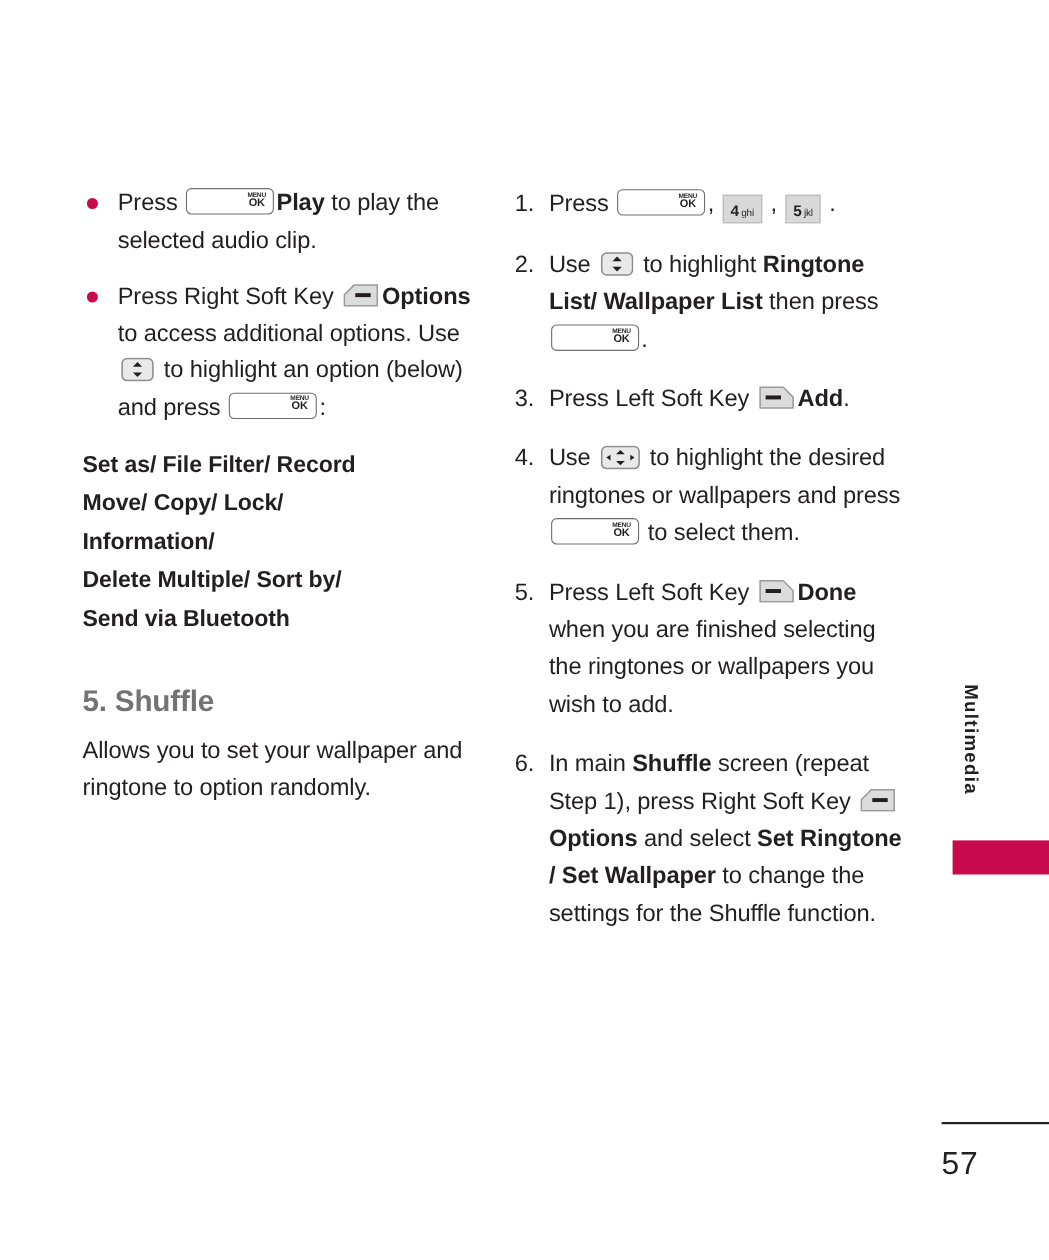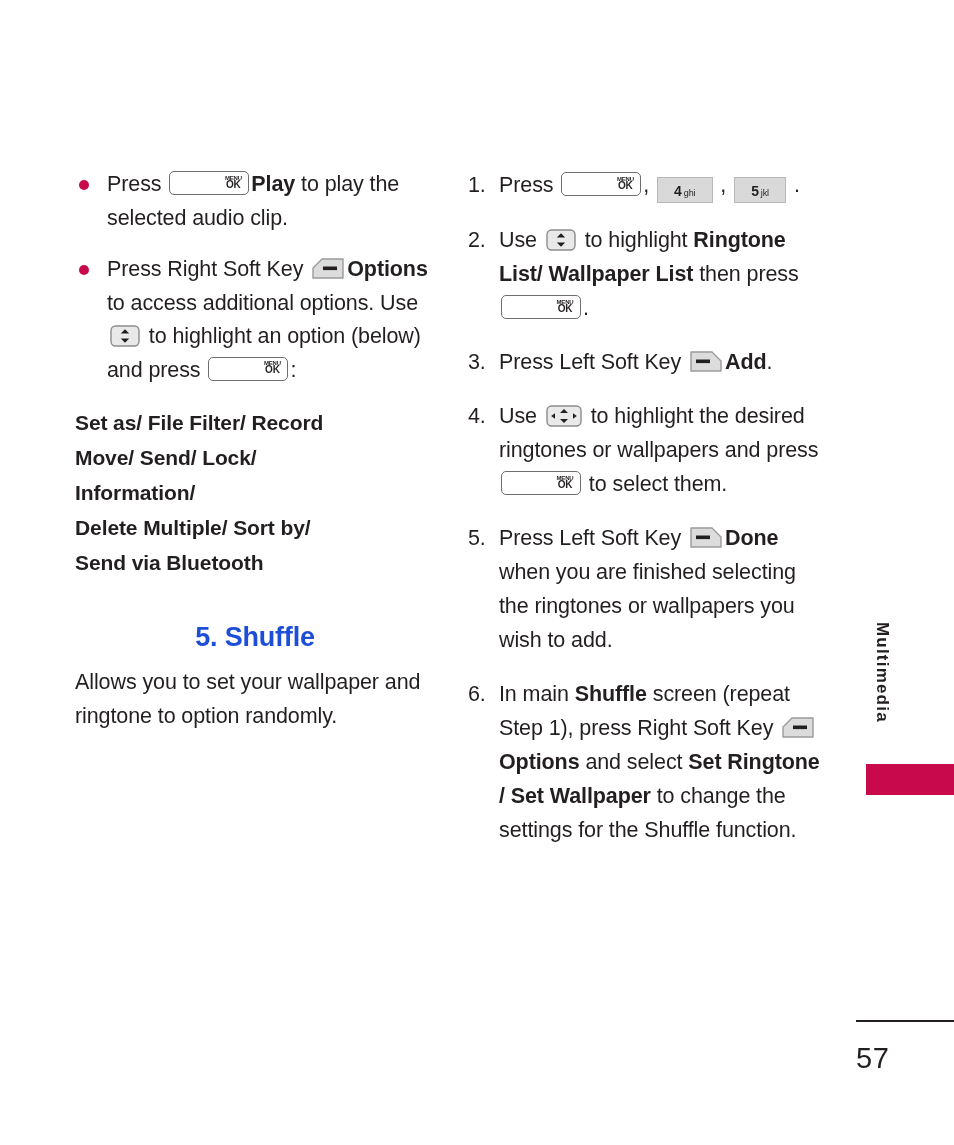--- a/index.html
+++ b/index.html
@@ -78,23 +78,22 @@
     line-height: 35px;
     font-weight: bold;
     letter-spacing: -0.1px;
   }
 
   
   .section-heading {
     margin-top: 42px;
     font-size: 27px;
     font-weight: bold;
-    color: #1d4ed8;
+    color: #737373;
     letter-spacing: -0.2px;
-    text-align: center;
   }
   .section-body {
     margin-top: 12px;
     font-size: 21.5px;
     line-height: 34px;
     letter-spacing: -0.1px;
   }
 
   
   .key {
@@ -134,21 +133,21 @@
     margin-top: -1px;
     font-family: "Liberation Sans", sans-serif;
   }
 
   
   .key-num {
     height: 24px;
     border: 1.5px solid #b8b8b8;
     background: #d9d9d9;
     line-height: 22px;
-    padding: 0 16px;
+    padding: 0 6px;
     margin: 0 2px;
     white-space: nowrap;
   }
   .key-num .kdigit {
     font-size: 14px;
     font-weight: bold;
     color: #231f20;
     font-family: "Liberation Sans", sans-serif;
   }
   .key-num .kletters {
@@ -241,21 +240,21 @@
               <rect x="11" y="8.5" width="14" height="3.6" fill="#231f20"></rect>
             </svg></span><span class="b">Options</span><span> to access additional options. Use </span><span class="key key-nav"><svg width="30" height="22" viewBox="0 0 30 22">
               <rect x="1" y="1" width="28" height="20" rx="4.5" ry="4.5" fill="#e9e9e9" stroke="#8c8c8c" stroke-width="1.4"></rect>
               <path d="M15,4.2 L19.2,8.4 L10.8,8.4 Z" fill="#231f20"></path>
               <path d="M15,17.8 L10.8,13.6 L19.2,13.6 Z" fill="#231f20"></path>
             </svg></span><span> to highlight an option (below) and press </span><span class="key key-menuok"><span class="kmenu">MENU</span><span class="kok">OK</span></span><span>:</span></div>
       </div>
 
     <div class="options-block" id="options-block">
         <div>Set as/ File Filter/ Record</div>
-        <div>Move/ Send/ Lock/</div>
+        <div>Move/ Copy/ Lock/</div>
         <div>Information/</div>
         <div>Delete Multiple/ Sort by/</div>
         <div>Send via Bluetooth</div>
       </div>
 
     <div class="section-heading">5. Shuffle</div>
 
     <div class="section-body">Allows you to set your wallpaper and ringtone to option randomly.</div>
   </div>
 

